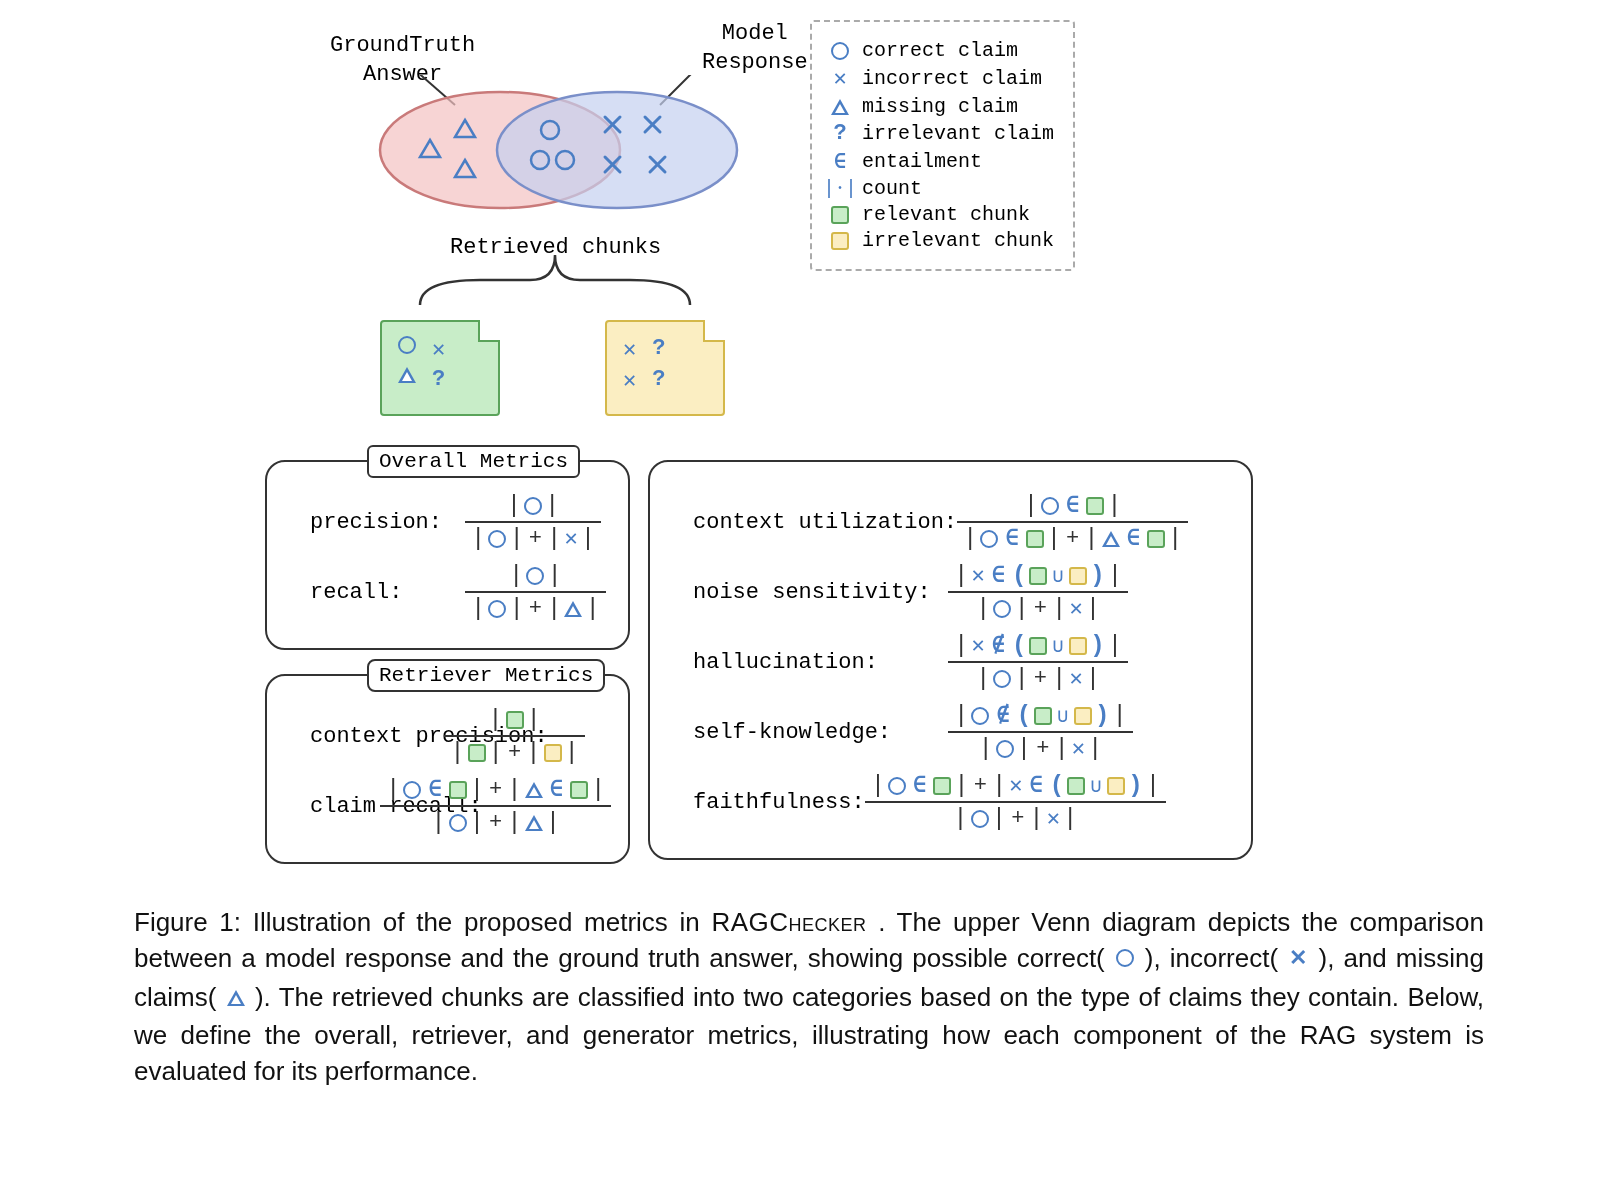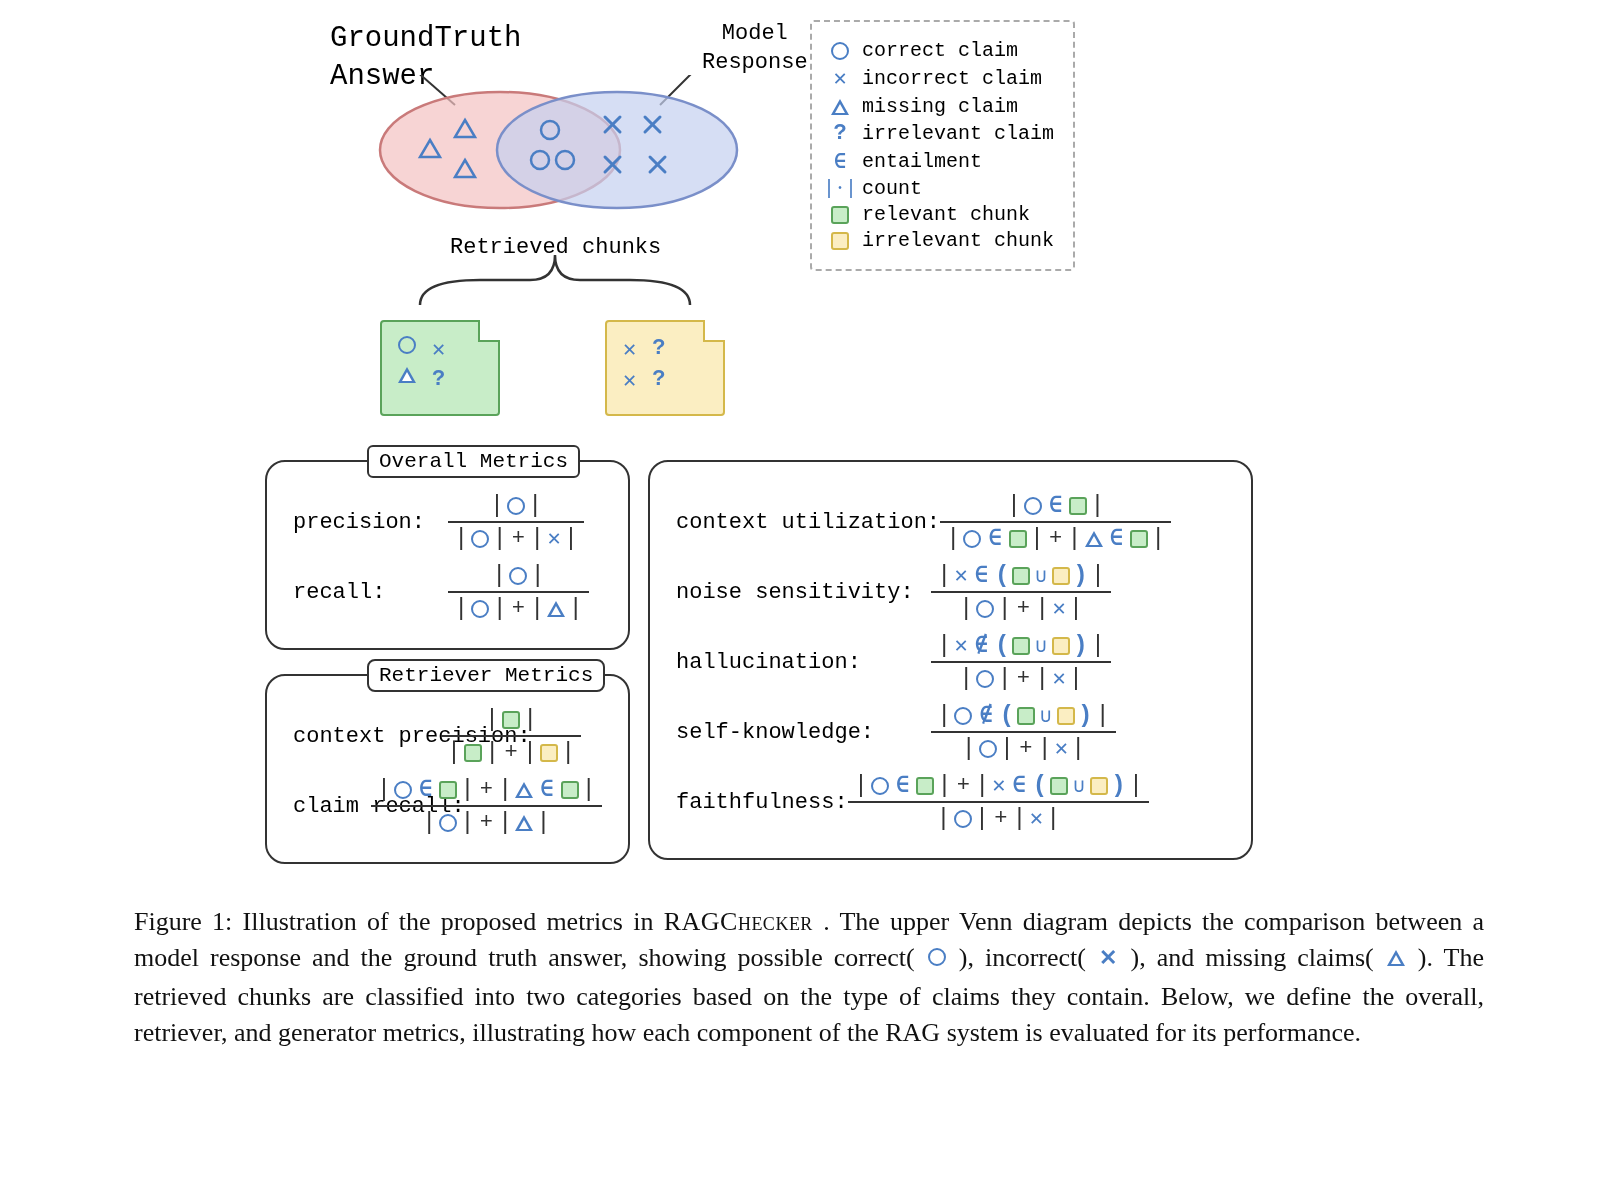--- a/index.html
+++ b/index.html
@@ -12,21 +12,21 @@
   }
   .figure-container {
     position: relative;
     width: 100%;
   }
   .top-section {
     position: relative;
     height: 440px;
     margin-left: 240px;
   }
-  .label-gt { position: absolute; left: 70px; top: 0px; font-size: 29px; line-height: 1.3; }
+  .label-gt { position: absolute; left: 70px; top: 12px; font-size: 22px; text-align: center; line-height: 1.3; }
   .label-model { position: absolute; left: 420px; top: 0px; font-size: 22px; text-align: center; line-height: 1.3; margin-left: 22px; }
   .label-chunks { position: absolute; left: 190px; top: 195px; font-size: 22px; margin-top: 20px; }
   
   .venn-svg { position: absolute; left: 100px; top: 55px; }
   
   .legend-box {
     position: absolute;
     left: 550px;
     top: 0px;
     border: 2px dashed #aaa;
@@ -96,21 +96,21 @@
     padding: 3px 10px;
     font-size: 21px;
   }
   .metrics-title.t-overall { left: 100px; }
   .metrics-title.t-retr { left: 100px; border-radius: 8px; }
   .metrics-title.t-gen { left: 100px; }
   
   .metric-row {
     display: flex;
     align-items: center;
-    margin: 6px 0;
+    margin: 6px 17px;
   }
   .metric-label {
     font-size: 22px;
     min-width: 255px;
     white-space: nowrap;
   }
   .metric-label.narrow { min-width: 155px; }
   .metric-label.wide { min-width: 252px; }
   .fraction {
     display: inline-flex;
@@ -140,21 +140,21 @@
   .ic-x { color: #4a7ec4; font-size: 22px; font-weight: bold; }
   .ic-tri { display: inline-block; width: 0; height: 0; border-left: 9px solid transparent; border-right: 9px solid transparent; border-bottom: 16px solid #4a7ec4; position: relative;}
   .ic-tri::after { content:''; position:absolute; left:-5px; top:5px; width:0; height:0; border-left: 5px solid transparent; border-right: 5px solid transparent; border-bottom: 9px solid #fff;}
   .ic-q { color: #4a7ec4; font-size: 22px; font-weight: bold;}
   .ic-sq-g { width: 18px; height: 18px; border: 2.5px solid #5aa35a; background: #c8edc8; border-radius: 3px; display: inline-block;}
   .ic-sq-y { width: 18px; height: 18px; border: 2.5px solid #d4b84a; background: #fbeec2; border-radius: 3px; display: inline-block;}
   .ic-count { display:inline-flex; align-items:center; color:#4a7ec4; font-size:20px;}
   .ic-ent { color:#4a7ec4; font-size:20px; font-weight: 600;}
   
   .caption {
-    font-family: Liberation Serif, serif;
+    font-family: Liberation Sans, sans-serif;
     font-size: 26px;
     line-height: 1.4;
     max-width: 1350px;
     margin: 40px auto 0 auto;
     text-align: justify;
     color: #111;
   }
   .caption .inline-ic { display: inline-block; vertical-align: middle; margin: 0 2px; position: relative; top: -2px;}
   .smallcaps { font-variant: small-caps; letter-spacing: 0.5px;}
 </style>

